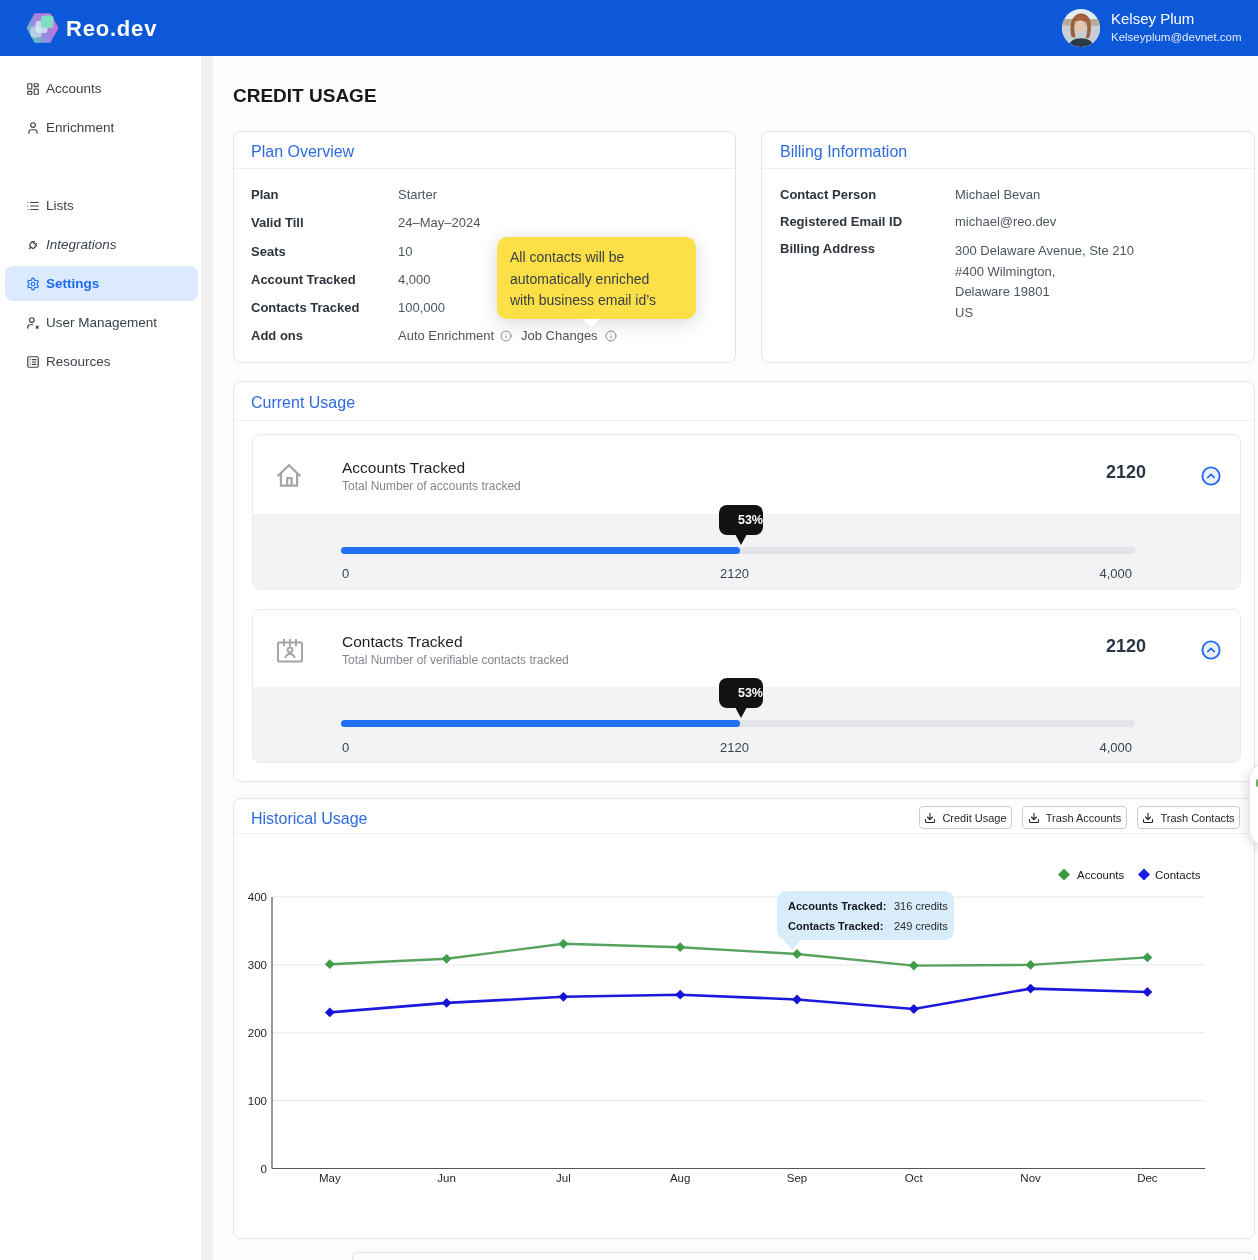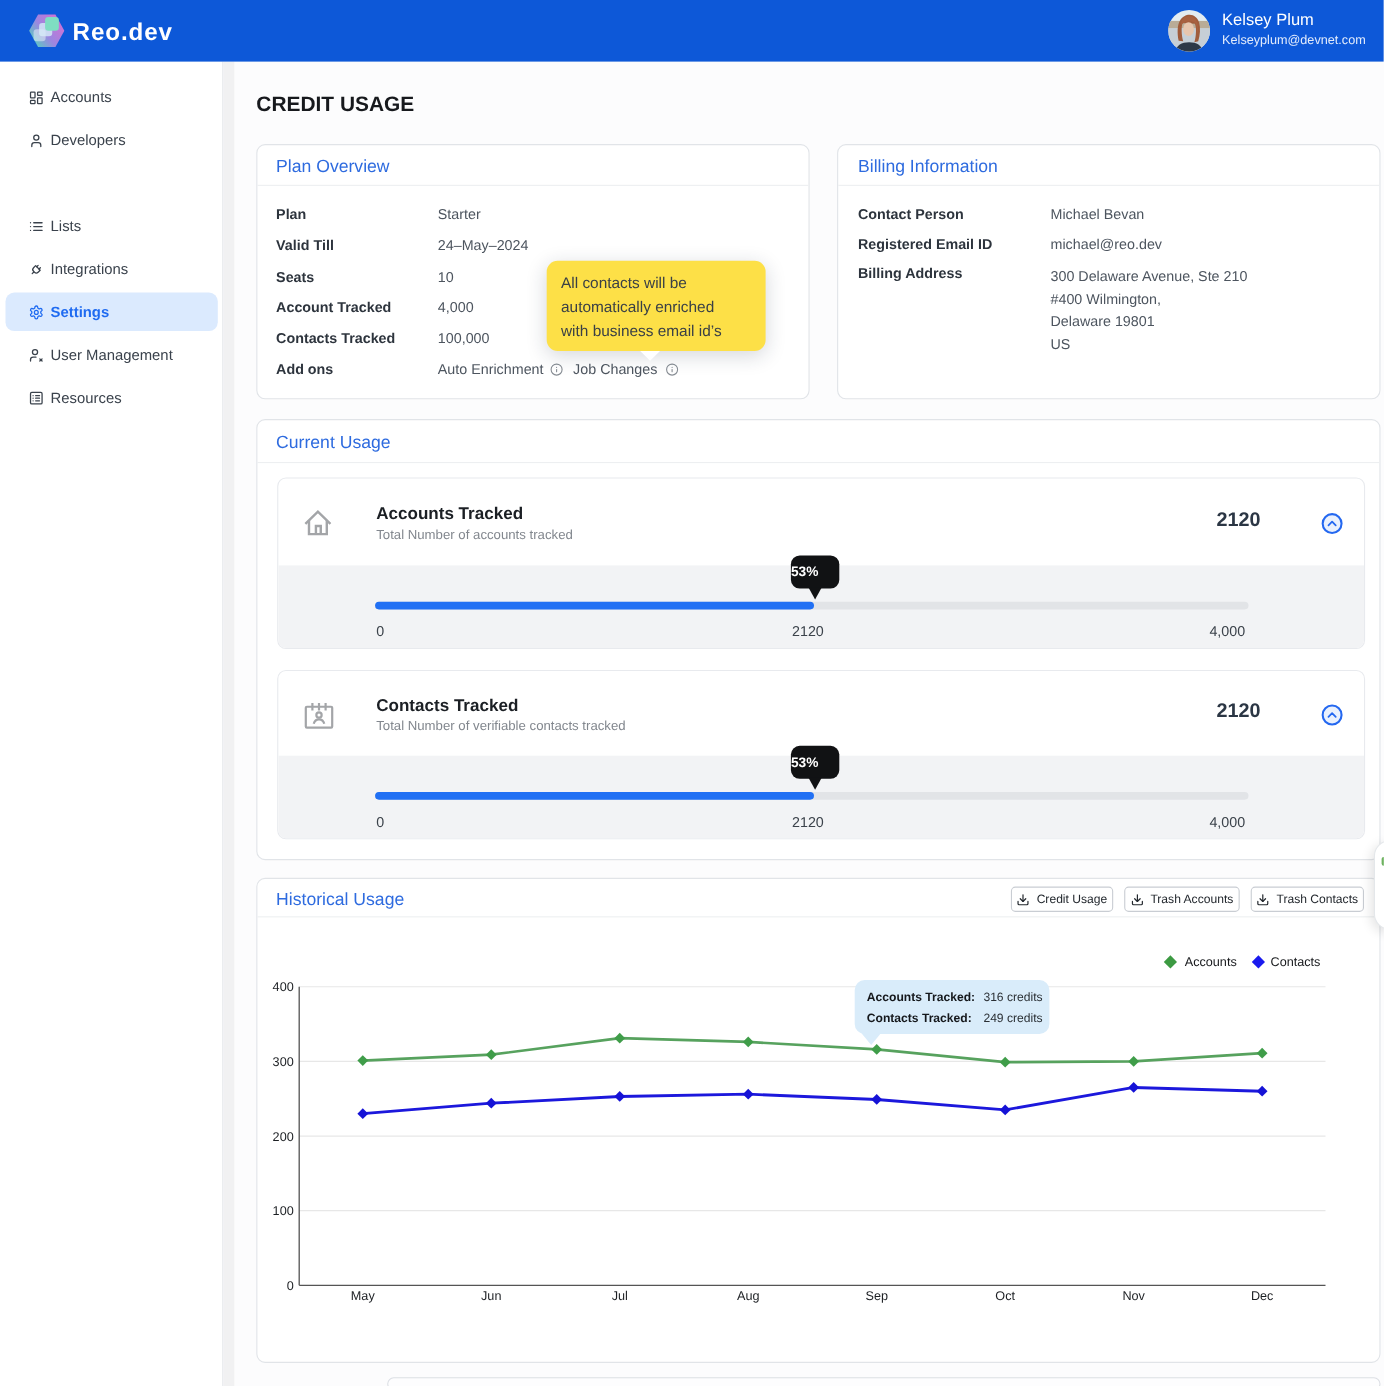--- a/index.html
+++ b/index.html
@@ -28,27 +28,27 @@
 
   h1 { position:absolute; left:233px; top:85px; font-size:19px; font-weight:700; color:#17191d; letter-spacing:0; }
 
   
   .rowlabel { position:absolute; font-size:13px; font-weight:700; color:#2d343d; }
   .rowval { position:absolute; font-size:13px; color:#4d555f; }
 
   
   .subcard { position:absolute; background:#fff; border:1px solid #e8eaee; border-radius:8px; overflow:hidden; }
   .graypanel { position:absolute; left:0; width:100%; background:#f2f3f5; }
-  .sctitle { position:absolute; left:89px; font-size:15.5px; font-weight:700; color:#1b1f24; }
+  .sctitle { position:absolute; left:89px; font-size:15.5px; font-weight:400; color:#1b1f24; }
   .scsub { position:absolute; left:89px; font-size:12px; color:#82878e; }
   .scval { position:absolute; font-size:18px; font-weight:700; color:#2b3644; }
   .track { position:absolute; height:7px; border-radius:3.5px; background:#e2e4e7; }
   .fill { position:absolute; height:7px; border-radius:3.5px; background:#2170f4; }
   .barlabels { position:absolute; font-size:13px; color:#3c434b; }
-  .tip53 { position:absolute; width:44px; height:30px; background:#111214; border-radius:8px; color:#fff; font-size:12.5px; font-weight:600; text-align:left; line-height:30px; }
+  .tip53 { position:absolute; width:44px; height:30px; background:#111214; border-radius:8px; color:#fff; font-size:12.5px; font-weight:600; text-align:right; line-height:30px; }
   .tip53:after { content:""; position:absolute; left:50%; margin-left:-6px; top:29px; border-left:6px solid transparent; border-right:6px solid transparent; border-top:11px solid #111214; }
 
   
   #plantip { position:absolute; left:497px; top:237px; width:199px; height:82px; background:#fde047; border-radius:10px;
              box-shadow:0 4px 18px rgba(30,40,60,.18); z-index:5; font-size:14px; color:#3a4046; line-height:21.5px; padding:10px 0 0 13px; }
   #plantip:after { content:""; position:absolute; left:85px; top:82px; border:9px solid transparent; border-top-color:#fff; border-bottom-width:0; }
 
   
   .hbtn { position:absolute; top:7px; height:23px; border:1px solid #c9cdd3; border-radius:4px; background:#fff;
           font-size:11px; color:#23282e; display:flex; align-items:center; justify-content:center; gap:6px; white-space:nowrap; }
@@ -112,34 +112,34 @@
         <rect x="14" y="12" width="7" height="9" rx="1"></rect>
         <rect x="3" y="16" width="7" height="5" rx="1"></rect>
       </svg>
     <span>Accounts</span>
   </div>
   <div class="navitem" style="top:52px;">
     <svg viewBox="0 0 24 24" fill="none" stroke="#3a424c" stroke-width="2" stroke-linecap="round" stroke-linejoin="round">
         <path d="M19 21v-2a4 4 0 0 0-4-4H9a4 4 0 0 0-4 4v2"></path>
         <circle cx="12" cy="7" r="4"></circle>
       </svg>
-    <span>Developers</span>
+    <span>Enrichment</span>
   </div>
   <div class="navitem" style="top:130px;">
     <svg viewBox="0 0 24 24" fill="none" stroke="#3a424c" stroke-width="2" stroke-linecap="round" stroke-linejoin="round">
         <line x1="8" y1="6" x2="21" y2="6"></line>
         <line x1="8" y1="12" x2="21" y2="12"></line>
         <line x1="8" y1="18" x2="21" y2="18"></line>
         <line x1="3" y1="6" x2="3.01" y2="6"></line>
         <line x1="3" y1="12" x2="3.01" y2="12"></line>
         <line x1="3" y1="18" x2="3.01" y2="18"></line>
       </svg>
     <span>Lists</span>
   </div>
-  <div class="navitem" style="top:169px;">
+  <div class="navitem" style="top:169px;font-style:italic;">
     <svg viewBox="0 0 24 24" fill="none" stroke="#3a424c" stroke-width="2" stroke-linecap="round" stroke-linejoin="round">
         <g transform="rotate(45 12 12)">
           <path d="M12 21v-3"></path>
           <path d="M9.5 8.5V5.5"></path>
           <path d="M14.5 8.5V5.5"></path>
           <path d="M17 8.5v4.5a4 4 0 0 1-4 4h-2a4 4 0 0 1-4-4V8.5z"></path>
         </g>
       </svg>
     <span>Integrations</span>
   </div>

